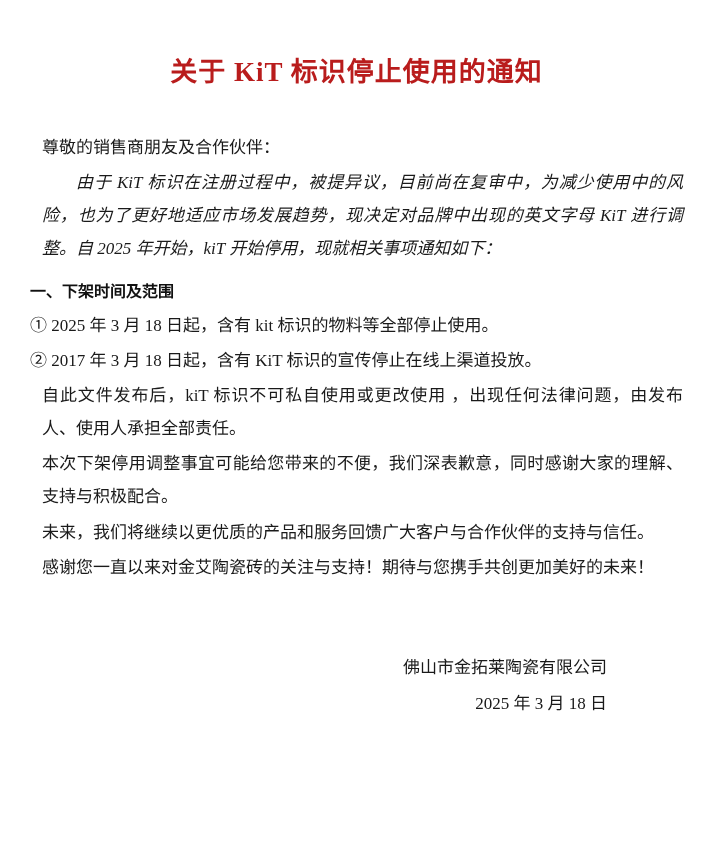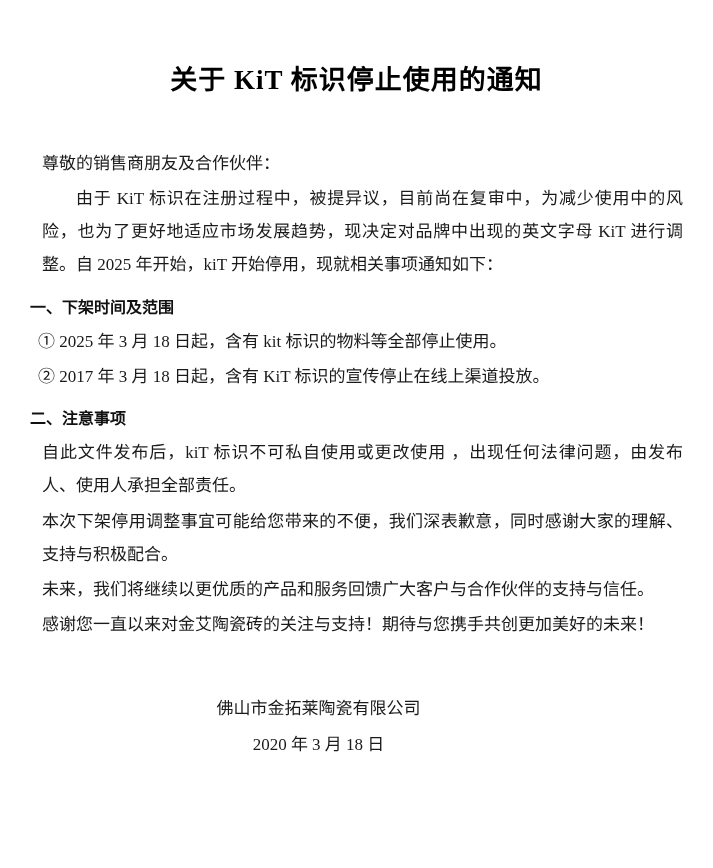--- a/index.html
+++ b/index.html
@@ -20,58 +20,59 @@
     height: 868px;
     box-sizing: border-box;
     padding: 0 30px;
     overflow: hidden;
   }
   .doc-title {
     text-align: center;
     font-size: 27px;
     font-weight: bold;
     letter-spacing: 1px;
-    margin: 16px;
+    margin: 8px;
     padding-top: 42px;
     padding-bottom: 6px;
-    color: #000000;
+    color: #b91c1c;
     font-family: "Liberation Serif", "DejaVu Serif", serif;
   }
   .body-block {
     padding-top: 28px;
   }
   p.para {
     font-size: 17px;
     line-height: 1.95;
     margin: 0 0 2px 12px;
     text-align: justify;
     color: #1a1a1a;
   }
   p.para.indent {
     text-indent: 2em;
+    font-style: italic;
   }
   .section-head {
     font-size: 16px;
     font-weight: bold;
     line-height: 1.95;
     margin: 10px 0 2px 0;
     color: #111;
   }
   .list-item {
     font-size: 17px;
     line-height: 1.95;
-    margin: 0 0 2px 8px;
+    margin: 0 0 2px 0;
     color: #1a1a1a;
   }
   .circ {
     font-size: 17px;
   }
   .signature {
-    margin-top: 50px;
-    text-align: center;
+    margin-top: 66px;
+    text-align: right;
     padding-right: 76px;
   }
   .signature .company {
     font-size: 17px;
     line-height: 2.1;
     color: #1a1a1a;
   }
   .signature .sigdate {
     font-size: 17px;
     line-height: 2.1;
@@ -96,26 +97,25 @@
     <p class="list-item">
       <span class="circ">①</span>
       <span>2025 年 3 月 18 日起，含有 kit 标识的物料等全部停止使用。</span>
     </p>
 
     <p class="list-item">
       <span class="circ">②</span>
       <span>2017 年 3 月 18 日起，含有 KiT 标识的宣传停止在线上渠道投放。</span>
     </p>
 
-    <div class="section-head">二、注意事项</div>
 
     <p class="para">自此文件发布后，kiT 标识不可私自使用或更改使用 ，出现任何法律问题，由发布人、使用人承担全部责任。</p>
     <p class="para">本次下架停用调整事宜可能给您带来的不便，我们深表歉意，同时感谢大家的理解、支持与积极配合。</p>
     <p class="para">未来，我们将继续以更优质的产品和服务回馈广大客户与合作伙伴的支持与信任。</p>
     <p class="para">感谢您一直以来对金艾陶瓷砖的关注与支持！期待与您携手共创更加美好的未来！</p>
 
     <div class="signature">
       <div class="company">佛山市金拓莱陶瓷有限公司</div>
-      <div class="sigdate">2020 年 3 月 18 日</div>
+      <div class="sigdate">2025 年 3 月 18 日</div>
     </div>
 
   </div>
 </div>
 
 </body></html>

